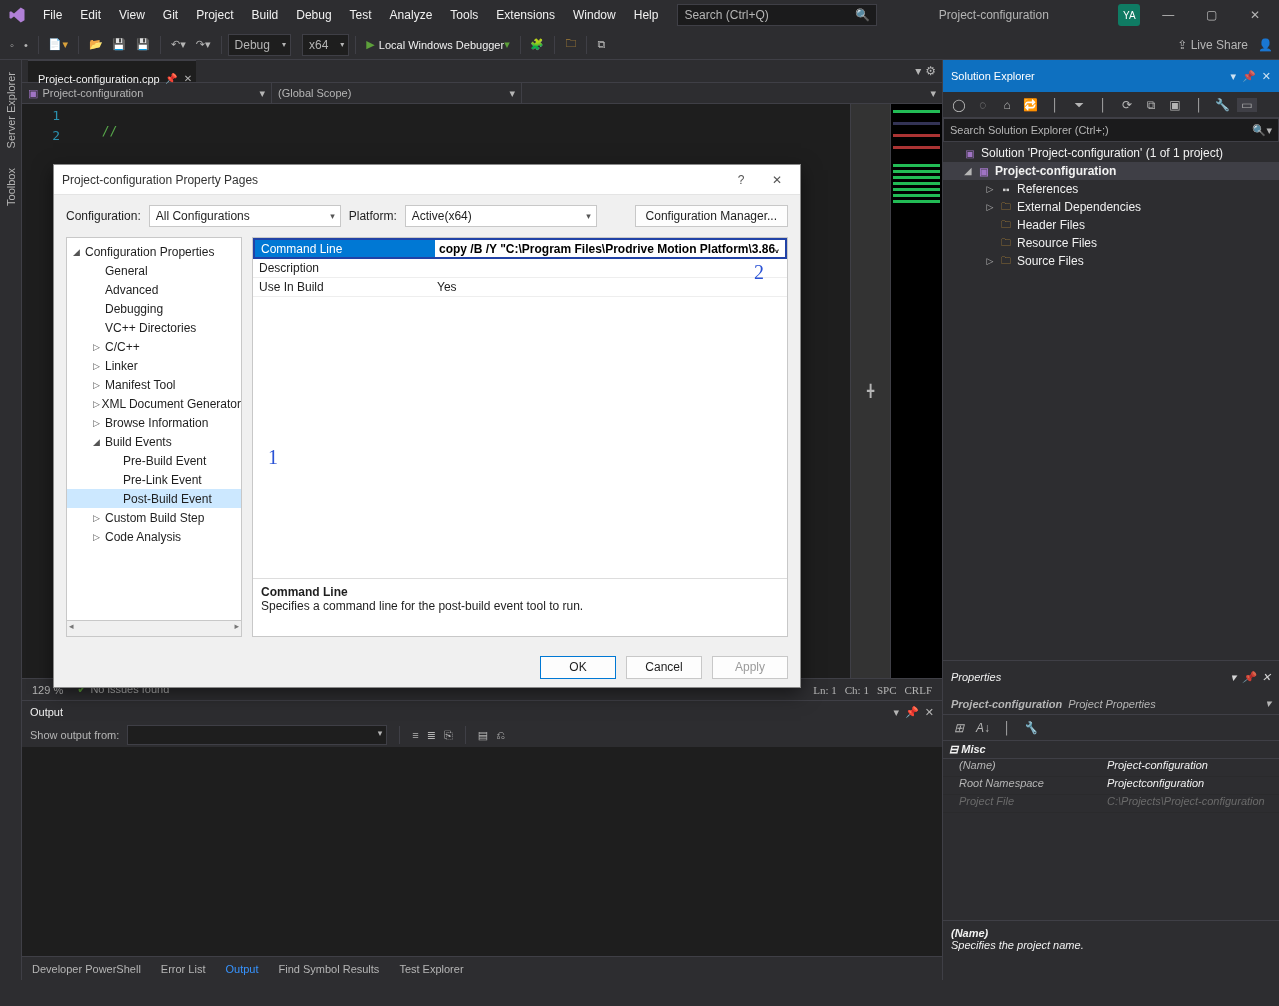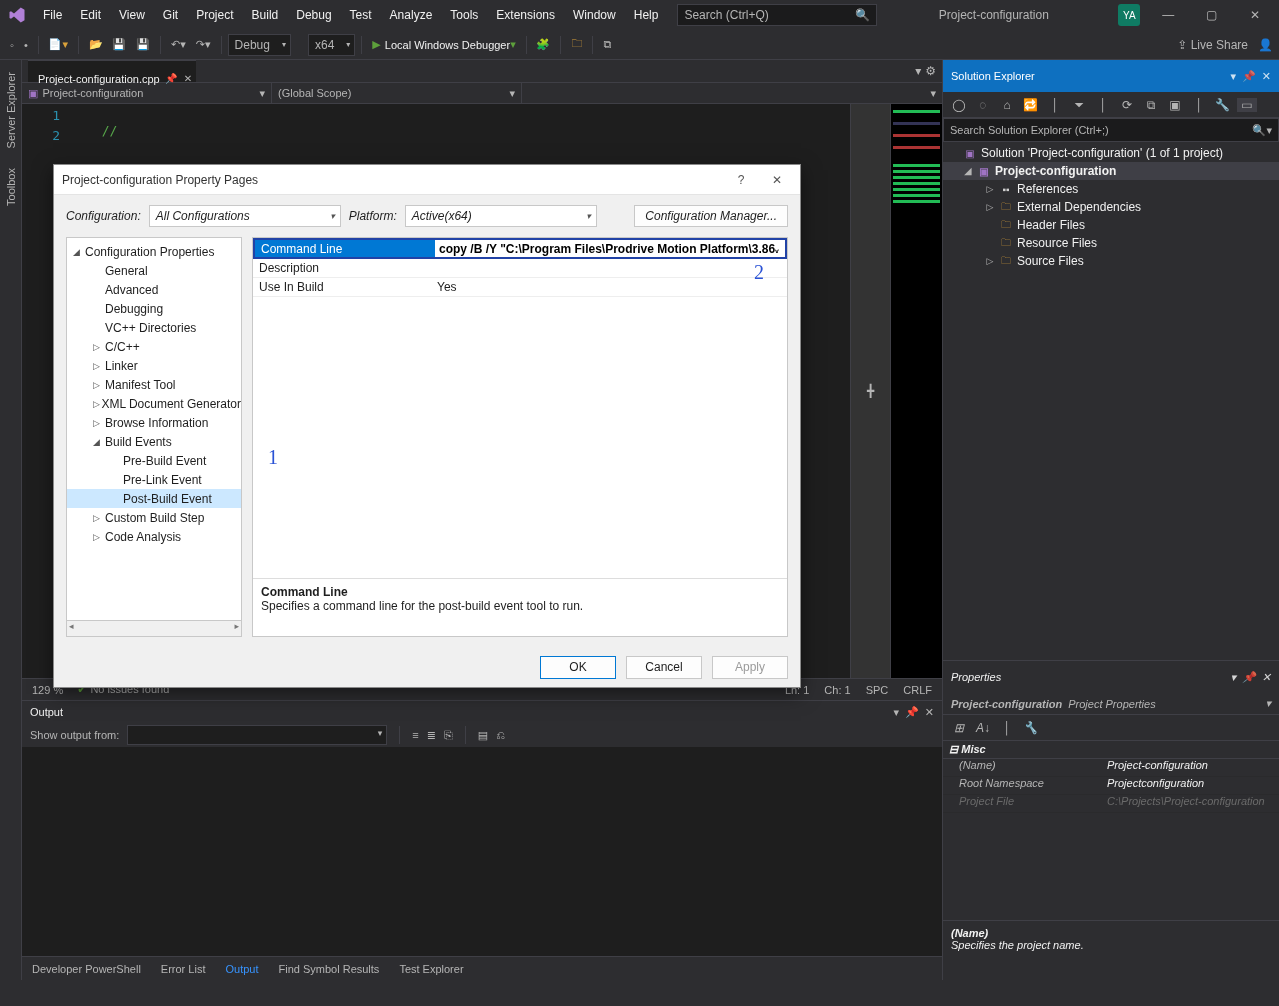--- a/index.html
+++ b/index.html
@@ -235,21 +235,21 @@
   .minimap div { height:3px; margin-bottom: 3px; }
   .status-strip {
     height: 22px;
     background: var(--vs-bg);
     border-top: 1px solid var(--vs-border);
     display: flex; align-items: center; padding: 0 10px;
     font-size: 11px;
     color: var(--vs-text-dim);
   }
   .status-strip .left { display:flex; gap:14px; align-items:center;}
-  .status-strip .right { margin-left:auto; display:flex; gap:15px;}
+  .status-strip .right { margin-left:auto; display:flex; gap:8px;font-family:Liberation Serif, serif;}
   .issue-ok::before { content:"✔"; color:#5da03b; margin-right:4px;}
   
   .output-win {
     flex: 1;
     display:flex; flex-direction: column;
     border-top: 1px solid var(--vs-border);
   }
   .tw-title {
     height: 22px; background: var(--vs-bg);
     display:flex; align-items:center; padding:0 8px;
@@ -353,21 +353,20 @@
     height: 30px; background: #fff;
     display:flex; align-items:center; padding:0 8px;
     border-bottom:1px solid #e4e4e4;
   }
   .dialog-titlebar .t { flex:1; font-size:12px; color:#333;}
   .dialog-titlebar .win { display:flex; gap:6px;}
   .dialog-titlebar .win span { width:30px; text-align:center; color:#555;}
   .dialog-top {
     height:42px; display:flex; align-items:center; padding:16px 12px; gap:8px;
     background:#f0f0f0;
-    font-style:italic;
   }
   .dlg-label { font-size:12px; }
   .dlg-combo {
     height:22px; background:#fff; border:1px solid var(--dialog-border);
     padding:0 20px 0 6px; position:relative; font-size:12px;
     display:flex; align-items:center;
   }
   .dlg-combo::after{ content:"▾"; position:absolute; right:5px; font-size:9px; color:#555;}
   .dlg-btn {
     height:22px; padding:0 10px; background:#fdfdfd;
@@ -469,21 +468,21 @@
   <span class="tool-btn" style="color:#d9a13b">📂</span>
   <span class="tool-btn" style="color:#3794ff">💾</span>
   <span class="tool-btn" style="color:#3794ff">💾</span>
   <span class="tool-sep"></span>
   <span class="tool-btn">↶▾</span>
   <span class="tool-btn">↷▾</span>
   <span class="tool-sep"></span>
   <span class="tool-combo">
       <span>Debug</span>
     </span>
-  <span class="tool-combo" style="margin-left:15px;">
+  <span class="tool-combo" style="margin-left:9px;">
       <span>x64</span>
     </span>
   <span class="tool-sep"></span>
   <span class="tool-btn play">▶ <span style="color:#f1f1f1; margin-left:4px;">Local Windows Debugger</span> ▾</span>
   <span class="tool-sep"></span>
   <span class="tool-btn">🧩</span>
   <span class="tool-sep"></span>
   <span class="tool-btn" style="color:#d9a13b">🗀</span>
   <span class="tool-sep"></span>
   <span class="tool-btn">⧉</span>

